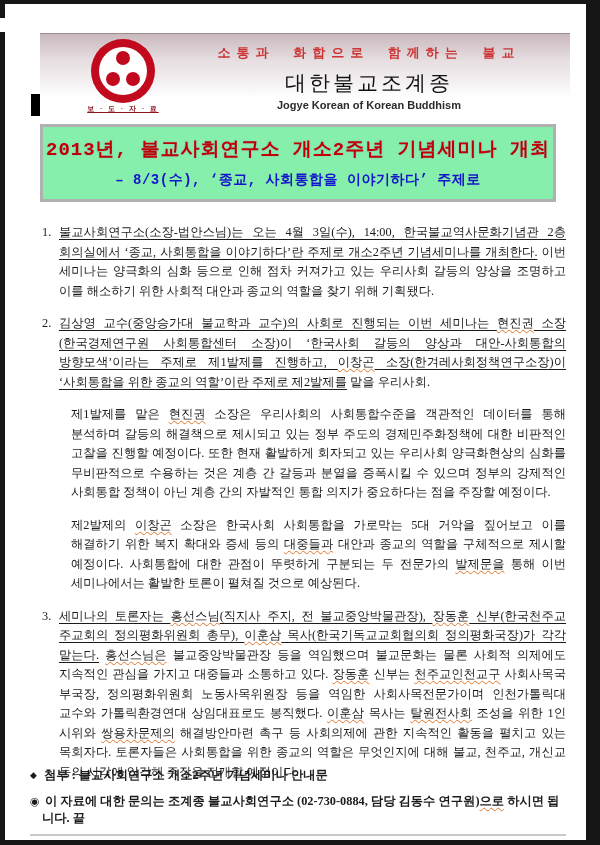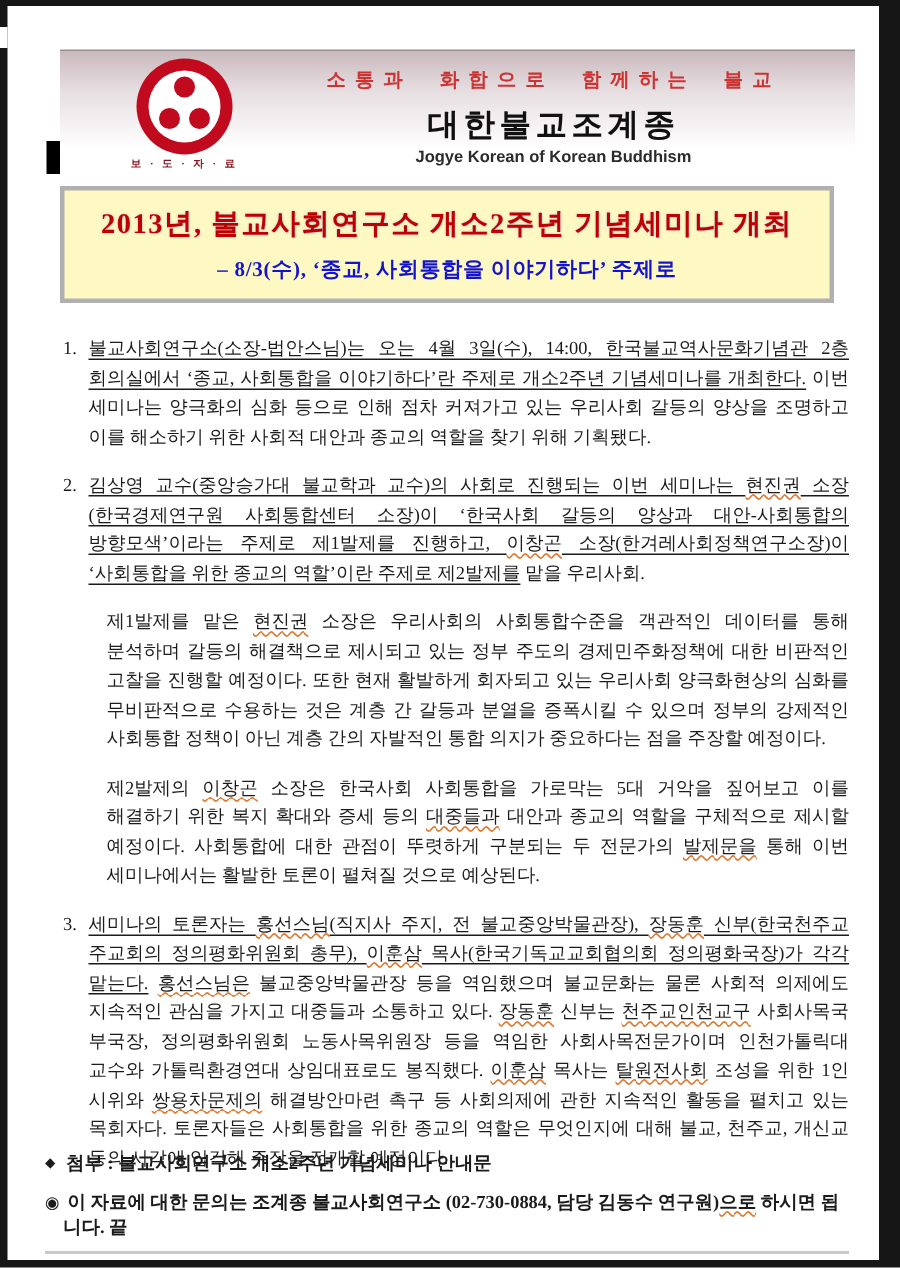--- a/index.html
+++ b/index.html
@@ -15,30 +15,30 @@
           border-top:1px solid #9a8f93; }
   .logo-wrap { position:absolute; left:18px; top:3px; width:130px; text-align:center; }
   .logo-circle { position:relative; width:64px; height:64px; margin:2px auto 0; border-radius:50%; background:#c10a1e; }
   .logo-circle::after { content:''; position:absolute; left:8px; top:8px; right:8px; bottom:8px; background:#fff; border-radius:50%; }
   .dot { position:absolute; width:14px; height:14px; border-radius:50%; background:#c10a1e; z-index:2; }
   .dot-top { left:25px; top:12px; }
   .dot-left { left:15px; top:33px; }
   .dot-right { left:35px; top:33px; }
   .press-release { margin-top:2px; font-family:"Liberation Sans","DejaVu Sans",sans-serif;
                    font-size:15px; color:#93a414; letter-spacing:.5px; }
-  .bodojaryo { font-size:7px; color:#8b1420; font-weight:bold; letter-spacing:2px; margin-top:1px; }
+  .bodojaryo { font-size:7px; color:#8b1420; font-weight:bold; letter-spacing:2px; margin-top:1px;text-decoration:underline; }
   .band-text { position:absolute; left:128px; right:0; top:10px; text-align:center;
                font-family:"Liberation Sans","DejaVu Sans",sans-serif; }
   .slogan { color:#cc3434; font-weight:bold; font-size:13px; letter-spacing:6px; word-spacing:9px; }
-  .org-kr { color:#111; font-weight:bold; font-size:21px; letter-spacing:3px; margin-top:7px; }
+  .org-kr { color:#111; font-weight:normal; font-size:21px; letter-spacing:3px; margin-top:7px; }
   .org-en { color:#2b2b2b; font-weight:bold; font-size:11px; margin-top:2px; }
 
   
-  .banner { margin:4px 30px 0 35px; width:510px; border:3px solid #b0b0b0; background:#fef9c3;
-            text-align:center; padding:9px 0 10px; font-family:Liberation Serif, serif; }
+  .banner { margin:4px 30px 0 35px; width:510px; border:3px solid #b0b0b0; background:#86efac;
+            text-align:center; padding:9px 0 10px; font-family:Liberation Mono, monospace; }
   .banner-title { color:#c00000; font-weight:bold; font-size:19px; letter-spacing:1px;
                   text-shadow:0 0 2px rgba(140,160,230,.55); }
   .banner-sub { color:#1414cc; font-weight:bold; font-size:14px; margin-top:9px; letter-spacing:.5px; }
 
   
   .doc-body { margin:21px 20px 0 37px; width:524px; color:#1b1b1b; font-size:12.3px;
               line-height:19.5px; text-align:justify; word-break:keep-all; }
   .para { margin-bottom:13px; }
   .para.numbered { position:relative; padding-left:17px; }
   .pnum { position:absolute; left:0; top:0; }

